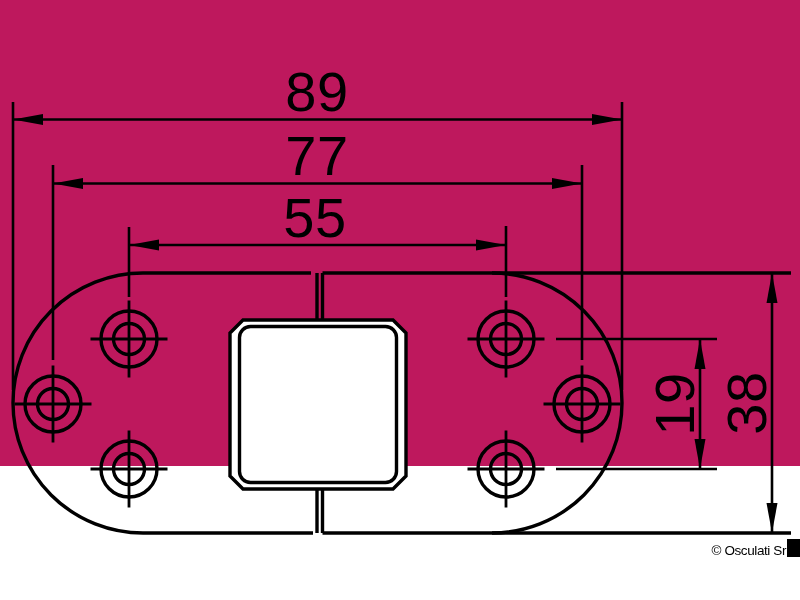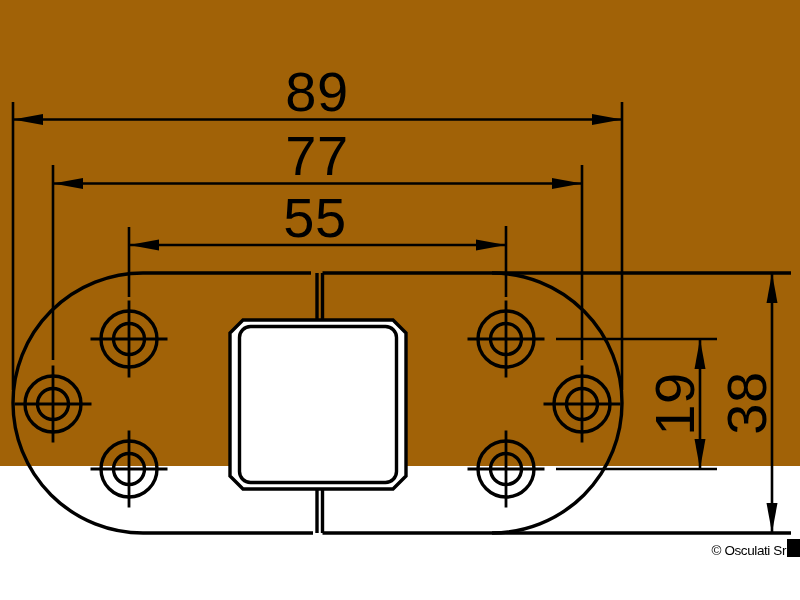--- a/index.html
+++ b/index.html
@@ -8,21 +8,21 @@
     background: #ffffff;
     width: 800px;
     height: 600px;
     overflow: hidden;
     font-family: "Liberation Sans", sans-serif;
   }
   .drawing-stage {
     position: relative;
     width: 800px;
     height: 466px;
-    background: #a16207;
+    background: #be185d;
   }
   svg text {
     fill: #000000;
   }
   .dim-text {
     font-family: "Liberation Sans", sans-serif;
     font-size: 56px;
     letter-spacing: 0.5px;
   }
   .copyright-text {

